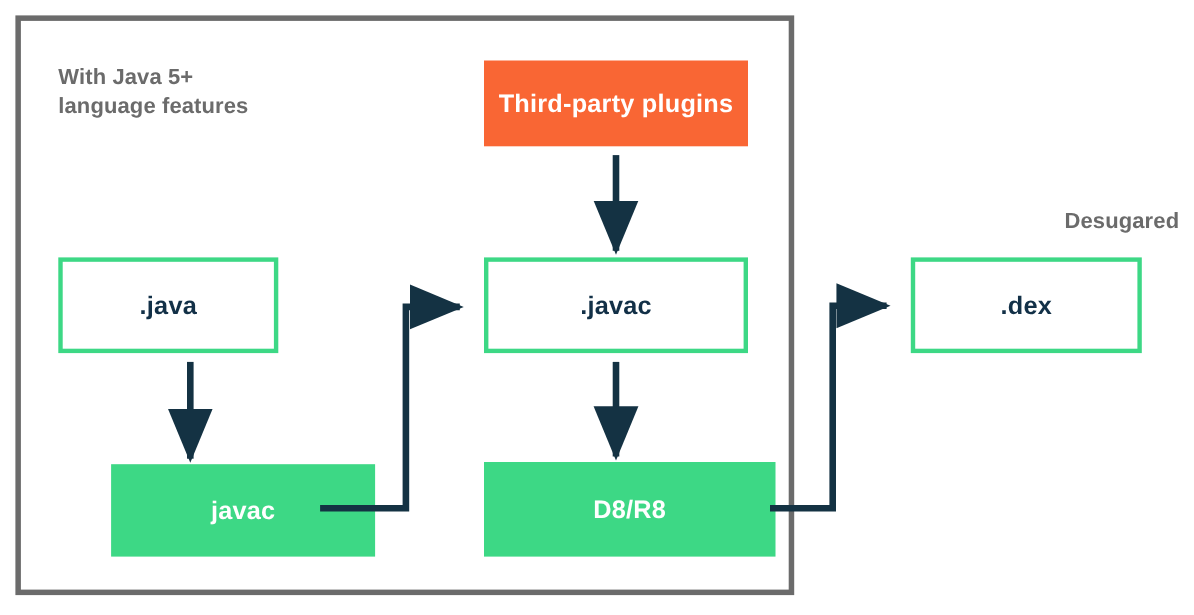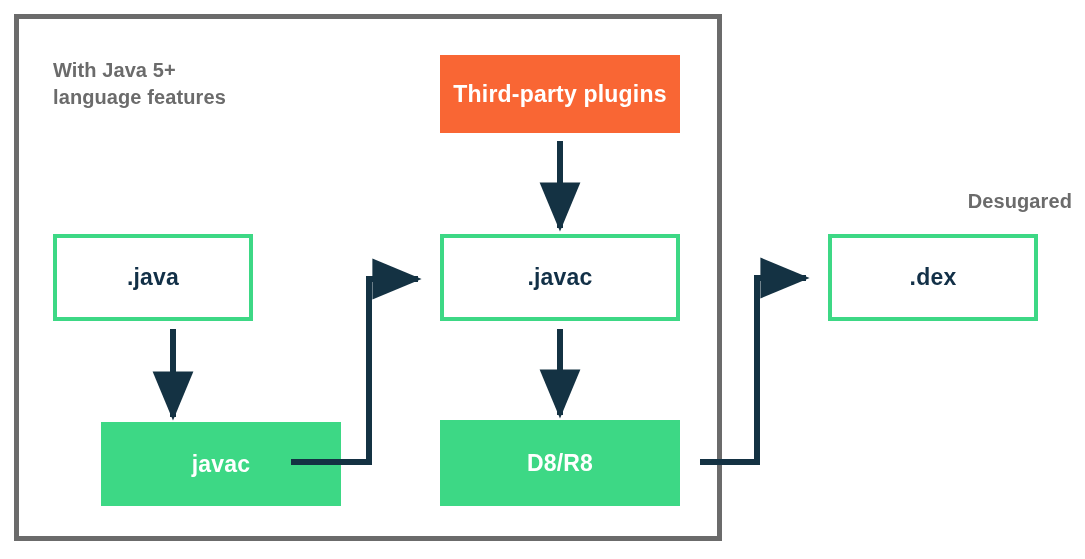--- a/index.html
+++ b/index.html
@@ -63,21 +63,21 @@
     background: #F96634;
     border: none;
     color: #ffffff;
   }
 
   
   #node-java    { left: 53px;  top: 234px; width: 200px; height: 87px; }
   #node-class   { left: 440px; top: 234px; width: 240px; height: 87px; }
   #node-dex     { left: 828px; top: 234px; width: 210px; height: 87px; }
   #node-javac   { left: 53px;  top: 422px; width: 240px; height: 84px; margin-left: 48px; }
-  #node-d8r8    { left: 440px; top: 420px; width: 240px; height: 86px; }
+  #node-d8r8    { left: 440px; top: 420px; width: 265px; height: 86px; }
   #node-plugins { left: 440px; top: 55px;  width: 240px; height: 78px; }
 
   
   #connectors {
     position: absolute;
     left: 0; top: 0;
     width: 1085px;
     height: 559px;
     pointer-events: none;
   }

